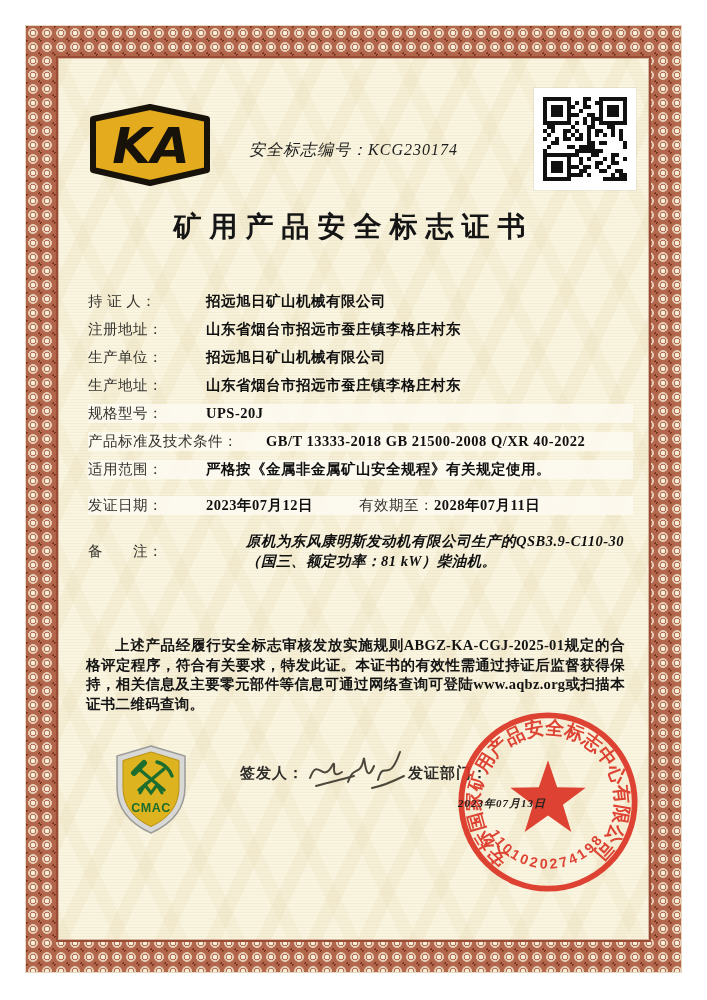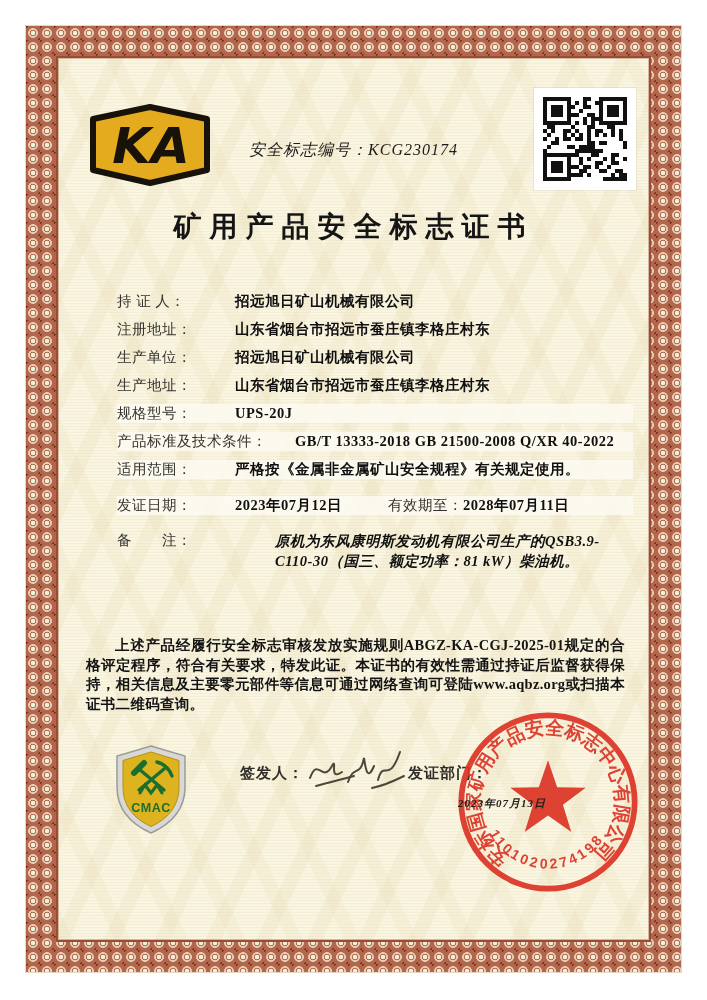--- a/index.html
+++ b/index.html
@@ -39,22 +39,22 @@
   .qr{position:absolute;right:13px;top:30px;width:102px;height:102px;background:#fff;
     box-shadow:0 0 0 1px rgba(0,0,0,.05);}
   .qr svg{position:absolute;left:9px;top:9px;}
 
   
   .title{position:absolute;left:0;right:0;top:150px;text-align:center;
     font-size:28px;font-weight:900;letter-spacing:8px;color:#151515;}
 
   
   .fields{position:absolute;left:30px;right:16px;top:234px;}
-  .row{display:flex;align-items:flex-start;height:19px;margin-bottom:9px;
-    font-size:14.5px;line-height:19px;white-space:nowrap;margin-left:29px;}
+  .row{display:flex;align-items:center;height:19px;margin-bottom:9px;
+    font-size:14.5px;line-height:19px;white-space:nowrap;}
   .row .label{flex:0 0 118px;color:#35332f;letter-spacing:.5px;}
   .row .value{font-weight:700;color:#101010;letter-spacing:.5px;}
   .row.wide .label{flex:0 0 auto;}
   .row.wide .value{margin-left:28px;}
   .row.gap{margin-top:17px;}
   .row .label.l2{flex:0 0 auto;margin-left:46px;}
   .row.remark{height:auto;margin-top:16px;gap:40px;}
   .row.remark .value{width:434px;white-space:normal;line-height:20px;font-style:italic;}
   .row.hl{background:linear-gradient(rgba(253,250,241,.85),rgba(253,250,241,.85));}
 

